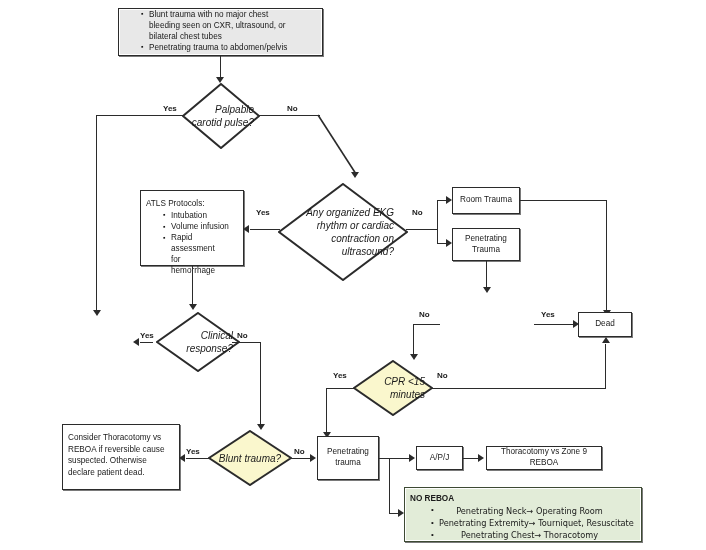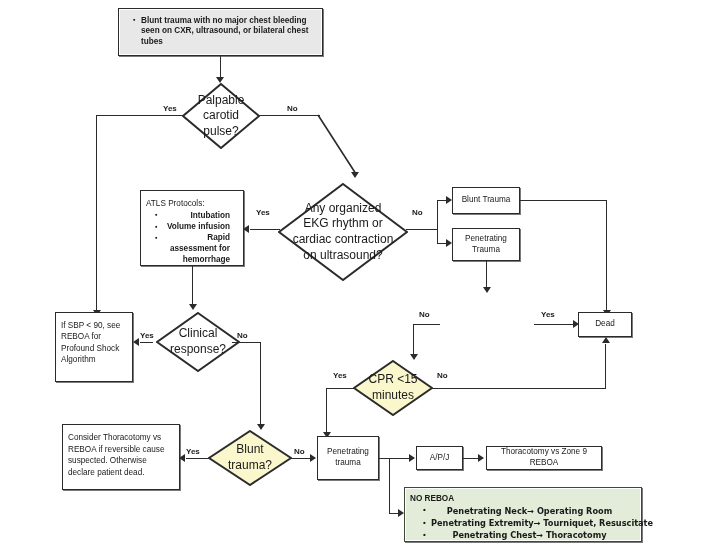--- a/index.html
+++ b/index.html
@@ -11,33 +11,33 @@
     border:1px solid #2b2b2b;
     background:#ffffff;
     box-shadow:0 0 0 1px #ffffff inset, 1px 1px 0 0 #7a7a7a;
     display:flex;align-items:center;
     padding:4px 5px;
     font-size:8.2px;color:#1a1a1a;line-height:1.32;
   }
   .box.center{justify-content:center;text-align:center;}
   .box.grey{background:#e8e8e8;}
   .box.green{background:#e2ecd8;border-color:#3d4a33;}
-  .box ul{margin:8px;padding:0 0 0 9px;list-style:none;font-weight:bold;}
+  .box ul{margin:16px;padding:0 0 0 9px;list-style:none;}
   .box ul li{position:relative;padding-left:0;margin:0 0 0.5px 0;white-space:nowrap;}
   .box ul li:before{content:"\25AA";position:absolute;left:-8px;top:-0.5px;font-size:7px;}
   .box ul.round li:before{content:"\2022";font-size:8px;left:-8px;}
   .ttl{font-weight:bold;}
 
   
   .dia{position:absolute;}
   .dia .sh{position:absolute;inset:0;}
   .dia .lbl{
     position:absolute;inset:0;display:flex;align-items:center;justify-content:center;
-    text-align:center;font-size:12px;color:#1a1a1a;line-height:1.3;
-    padding:0 6px;box-sizing:border-box;
+    text-align:right;font-size:10px;color:#1a1a1a;line-height:1.3;
+    padding:0 6px;box-sizing:border-box;font-style:italic;
   }
   
   .ln{position:absolute;background:#2b2b2b;}
   .h{height:1.4px;}
   .v{width:1.4px;}
   .ar{position:absolute;width:0;height:0;}
   .ar.d{border-left:4px solid transparent;border-right:4px solid transparent;border-top:6px solid #2b2b2b;}
   .ar.u{border-left:4px solid transparent;border-right:4px solid transparent;border-bottom:6px solid #2b2b2b;}
   .ar.r{border-top:4px solid transparent;border-bottom:4px solid transparent;border-left:6px solid #2b2b2b;}
   .ar.l{border-top:4px solid transparent;border-bottom:4px solid transparent;border-right:6px solid #2b2b2b;}
@@ -47,20 +47,23 @@
 </head>
 <body>
 
 <div id="canvas">
 
   <div class="node box grey" style="left:118px;top:8px;width:205px;height:48px;">
     <ul>
       <li style="white-space:normal;">
         <span>Blunt trauma with no major chest bleeding seen on CXR, ultrasound, or bilateral chest tubes</span>
       </li>
+      <li style="white-space:normal;">
+        <span>Penetrating trauma to abdomen/pelvis</span>
+      </li>
     </ul>
   </div>
 
   <div class="ln v" style="left:220px;top:56px;height:23px;"></div>
   <div class="ar d" style="left:216px;top:77px;"></div>
 
   <div class="dia" style="left:182px;top:83px;width:78px;height:66px;">
     <svg class="sh" viewBox="0 0 78 66" preserveAspectRatio="none">
       <polygon points="39,1 77,33 39,65 1,33" fill="#ffffff" stroke="#2b2b2b" stroke-width="2"></polygon>
     </svg>
@@ -75,21 +78,21 @@
 
   <div class="ln h" style="left:258px;top:115px;width:62px;"></div>
   <svg style="position:absolute;left:314px;top:112px;width:48px;height:72px;">
     <line x1="4" y1="3" x2="42" y2="62" stroke="#2b2b2b" stroke-width="1.6"></line>
   </svg>
   <div class="ar d" style="left:351px;top:172px;"></div>
 
   <div class="node box" style="left:140px;top:190px;width:104px;height:76px;align-items:flex-start;padding-top:8px;">
     <div style="width:100%;">
       <div>ATLS Protocols:</div>
-      <ul style="margin-top:1px;text-align:right;">
+      <ul style="margin-top:1px;">
         <li><span>Intubation</span></li>
         <li><span>Volume infusion</span></li>
         <li style="white-space:normal;"><span>Rapid assessment for hemorrhage</span></li>
       </ul>
     </div>
   </div>
 
   <div class="dia" style="left:278px;top:183px;width:130px;height:98px;">
     <svg class="sh" viewBox="0 0 130 98" preserveAspectRatio="none">
       <polygon points="65,1 129,49 65,97 1,49" fill="#ffffff" stroke="#2b2b2b" stroke-width="2"></polygon>
@@ -103,21 +106,21 @@
   <div class="ar l" style="left:243px;top:225px;"></div>
 
   <div class="ln h" style="left:406px;top:229px;width:32px;"></div>
   <div class="ln v" style="left:437px;top:200px;height:44px;"></div>
   <div class="ln h" style="left:437px;top:200px;width:11px;"></div>
   <div class="ar r" style="left:446px;top:196px;"></div>
   <div class="ln h" style="left:437px;top:243px;width:11px;"></div>
   <div class="ar r" style="left:446px;top:239px;"></div>
 
   <div class="node box center" style="left:452px;top:187px;width:68px;height:27px;">
-    <span>Blunt Trauma</span>
+    <span>Room Trauma</span>
   </div>
 
   <div class="node box center" style="left:452px;top:228px;width:68px;height:33px;">
     <span>Penetrating Trauma</span>
   </div>
 
   <div class="ln h" style="left:520px;top:200px;width:87px;"></div>
   <div class="ln v" style="left:606px;top:200px;height:112px;"></div>
   <div class="ar d" style="left:602.5px;top:310px;"></div>
 
@@ -148,23 +151,20 @@
   <div class="elbl" style="left:437px;top:371px;">No</div>
 
   <div class="ln h" style="left:431px;top:388px;width:175px;"></div>
   <div class="ln v" style="left:605px;top:344px;height:45px;"></div>
   <div class="ar u" style="left:601.5px;top:337px;"></div>
 
   <div class="ln h" style="left:326px;top:388px;width:29px;"></div>
   <div class="ln v" style="left:326px;top:388px;height:46px;"></div>
   <div class="ar d" style="left:322.5px;top:432px;"></div>
 
-  <div class="node box" style="left:55px;top:312px;width:78px;height:70px;align-items:flex-start;padding-top:7px;">
-    <span style="line-height:1.4;">If SBP &lt; 90, see REBOA for Profound Shock Algorithm</span>
-  </div>
 
   <div class="ln v" style="left:192px;top:266px;height:40px;"></div>
   <div class="ar d" style="left:188.5px;top:304px;"></div>
 
   <div class="dia" style="left:156px;top:312px;width:84px;height:60px;">
     <svg class="sh" viewBox="0 0 84 60" preserveAspectRatio="none">
       <polygon points="42,1 83,30 42,59 1,30" fill="#ffffff" stroke="#2b2b2b" stroke-width="2"></polygon>
     </svg>
     <div class="lbl" style="padding:0 7px;">Clinical response?</div>
   </div>

